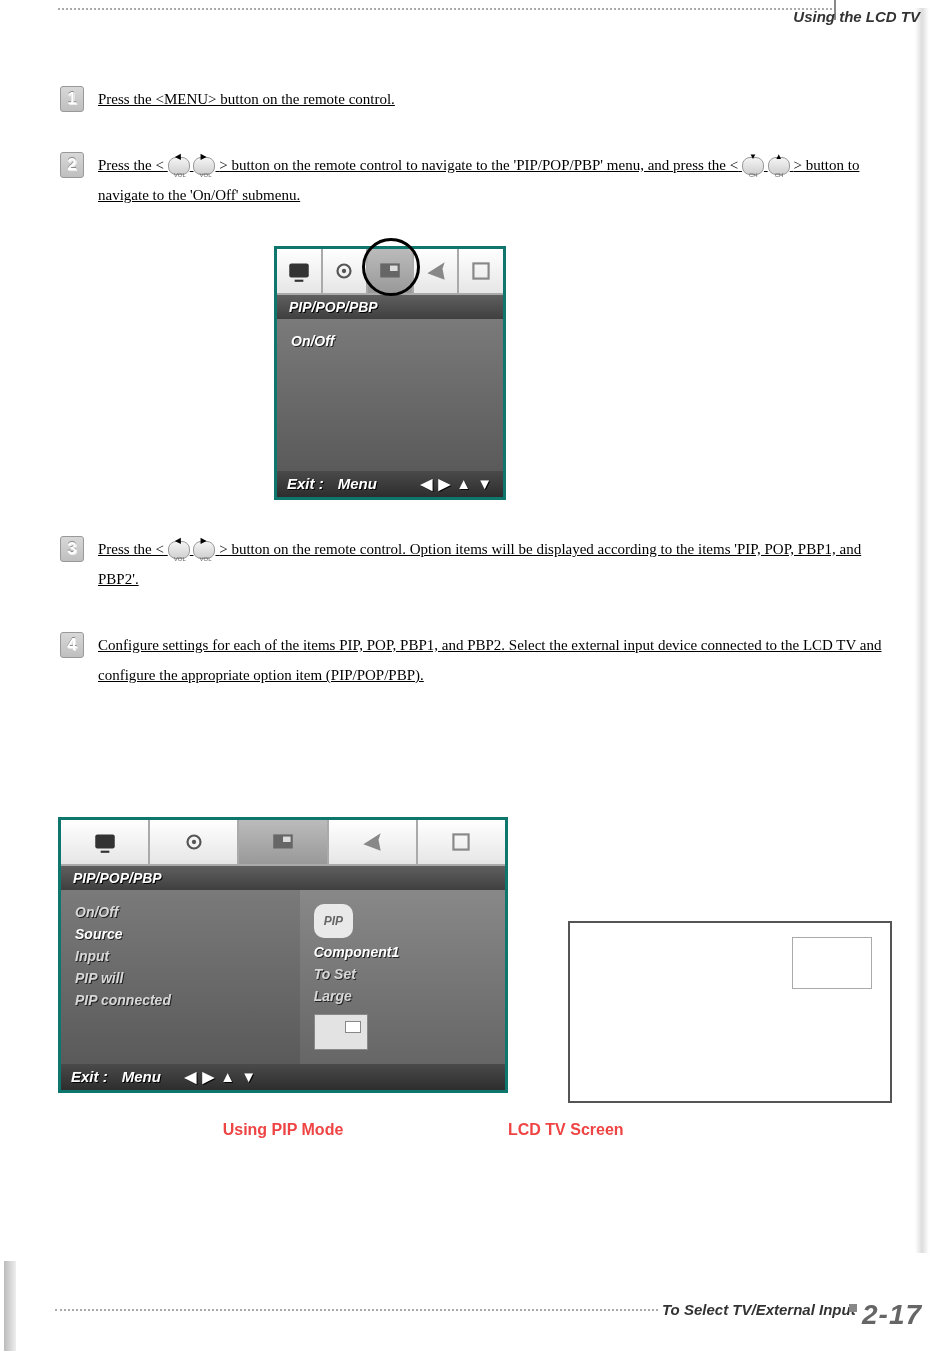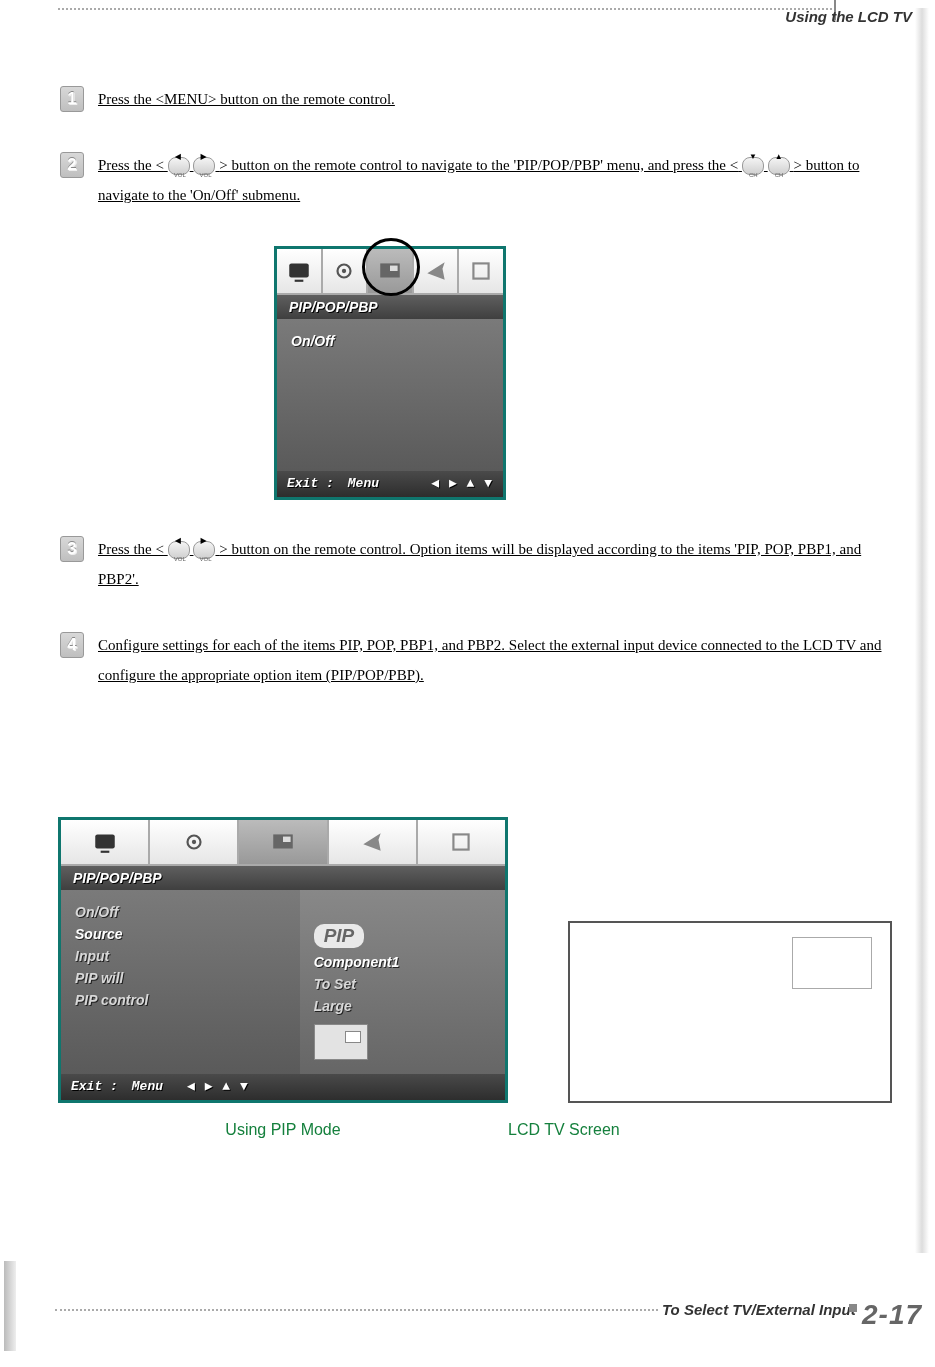--- a/index.html
+++ b/index.html
@@ -2,21 +2,21 @@
 <html><head>
 <meta charset="utf-8">
 <style>
   * { box-sizing: border-box; margin: 0; padding: 0; }
   html, body { width: 935px; height: 1367px; font-family: "Times New Roman", serif; background: #fff; color: #000; position: relative; }
   .page { width: 935px; height: 1367px; position: relative; padding: 0 0 0 0; }
 
   
   .top-dotted { position: absolute; top: 8px; left: 58px; width: 774px; border-top: 2px dotted #aaa; }
   .top-divider { position: absolute; top: -2px; left: 834px; width: 2px; height: 22px; background: #888; }
-  .top-tag { position: absolute; top: 8px; right: 23px; font-family: Arial, sans-serif; font-weight: bold; font-style: italic; font-size: 15px; color: #333; }
+  .top-tag { position: absolute; top: 8px; right: 15px; font-family: Arial, sans-serif; font-weight: bold; font-style: italic; font-size: 15px; color: #333; }
   .side-gutter { position: absolute; top: 8px; right: 6px; width: 14px; height: 1245px; background: linear-gradient(to right, #fff 0%, #ddd 50%, #fff 100%); }
 
   
   .steps { position: absolute; top: 84px; left: 60px; width: 825px; }
   .step { display: flex; margin-bottom: 36px; }
   .step-num {
     width: 24px; height: 26px; flex: 0 0 24px;
     background: linear-gradient(#d8d8d8, #bfbfbf);
     border: 1px solid #999; border-radius: 3px;
     color: #fff; font-family: Arial, sans-serif; font-weight: bold;
@@ -45,32 +45,32 @@
   .osd-frame { border: 3px solid #0f766e; background: #fff; }
   .osd-tabs { height: 46px; display: flex; background: #fff; border-bottom: 2px solid #aaa; }
   .osd-tab { flex: 1; border-right: 2px solid #aaa; display:flex; align-items:center; justify-content:center; background: linear-gradient(#fff,#e6e6e6);}
   .osd-tab:last-child { border-right: none; }
   .osd-tab svg { width: 26px; height: 26px; }
   .osd-title-bar { height: 24px; background: linear-gradient(#5f5f5f,#3f3f3f); color: #fff; font-family: Arial, sans-serif; font-weight: bold; font-style: italic; font-size: 14px; padding-left: 12px; line-height: 24px; text-shadow: 1px 1px 0 #000; }
   .osd-body { background: linear-gradient(#7a7a7a,#5a5a5a); min-height: 160px; padding: 14px 14px; display:flex; }
   .osd-body-col { flex:1; display:flex; flex-direction:column; gap:6px; }
   .osd-row { color: #d8d8d8; font-family: Arial, sans-serif; font-weight: bold; font-style: italic; font-size: 14px; text-shadow: 1px 1px 0 #222; }
   .osd-row.highlight { color: #fff; }
-  .osd-pill { background: #e9e9e9; color: #666; border-radius: 10px; padding: 1px 10px; display:inline-block; font-family: Arial, sans-serif; font-weight:bold; font-style: italic; font-size:19px; text-shadow:none;margin-top:20px; }
-  .osd-footer { height: 26px; background: linear-gradient(#4a4a4a,#2d2d2d); color:#fff; font-family: Liberation Mono, monospace; font-weight:bold; font-style: italic; font-size: 13px; line-height: 26px; padding: 0 10px; display:flex; gap: 14px; align-items:center; text-shadow:1px 1px 0 #000;}
+  .osd-pill { background: #e9e9e9; color: #666; border-radius: 10px; padding: 10px 10px; display:inline-block; font-family: Arial, sans-serif; font-weight:bold; font-style: italic; font-size:12px; text-shadow:none; }
+  .osd-footer { height: 26px; background: linear-gradient(#4a4a4a,#2d2d2d); color:#fff; font-family: Liberation Sans, sans-serif; font-weight:bold; font-style: italic; font-size: 15px; line-height: 26px; padding: 0 10px; display:flex; gap: 14px; align-items:center; text-shadow:1px 1px 0 #000;}
   .osd-arrows { letter-spacing: 1px; font-style: normal; }
 
   .circle-mark { position:absolute; width:58px; height:58px; border:3px solid #000; border-radius:50%; pointer-events:none; }
 
   
   .panel2-wrap { position: absolute; top: 817px; left: 58px; width: 840px; }
   .panel2-flex { display:flex; gap: 60px; align-items:flex-start; justify-content: flex-start; }
   .preview-box { width: 324px; height: 182px; border: 2px solid #555; margin-top: 104px; background:#fff; position:relative; }
   .preview-pip { position:absolute; right: 18px; top: 14px; width: 80px; height: 52px; border:1px solid #aaa; }
-  .captions { display:flex; width: 840px; margin-top: 18px; font-family: Arial, sans-serif; font-weight:normal; font-size: 16px; color:#15803d; }
+  .captions { display:flex; width: 840px; margin-top: 18px; font-family: Arial, sans-serif; font-weight:bold; font-size: 16px; color:#ef4444; }
   .captions .cap1 { width: 450px; text-align: center; }
   .captions .cap2 { flex:1; }
 
   .pip-pos-box { width:54px; height:36px; background:#e3e3e3; border:1px solid #888; position:relative; margin-top:4px; }
   .pip-pos-box .inner { position:absolute; right:6px; top:6px; width:16px; height:12px; background:#fff; border:1px solid #888; }
 
   
   .bottom-dotted { position: absolute; bottom: 56px; left: 55px; width: 603px; border-top: 2px dotted #aaa; }
   .footer-label { position:absolute; bottom: 49px; left: 662px; font-family: Arial, sans-serif; font-weight:bold; font-style: italic; color:#333; font-size: 15px; }
   .footer-bullet { position:absolute; bottom: 55px; left: 849px; width:8px; height:8px; background:#888; }
@@ -206,21 +206,21 @@
                 </svg>
               </div>
           </div>
           <div class="osd-title-bar">PIP/POP/PBP</div>
           <div class="osd-body" style="min-height:170px;">
             <div class="osd-body-col" style="flex:0 0 54%;">
               <div class="osd-row">On/Off</div>
               <div class="osd-row highlight">Source</div>
               <div class="osd-row">Input</div>
               <div class="osd-row">PIP will</div>
-              <div class="osd-row">PIP control</div>
+              <div class="osd-row">PIP connected</div>
             </div>
             <div class="osd-body-col" style="background:linear-gradient(#888,#666); margin:-14px -14px -14px 0; padding:14px;">
               <div><span class="osd-pill">PIP</span></div>
               <div class="osd-row highlight">Component1</div>
               <div class="osd-row">To Set</div>
               <div class="osd-row">Large</div>
               <div class="pip-pos-box">
                   <div class="inner"></div>
                 </div>
             </div>

